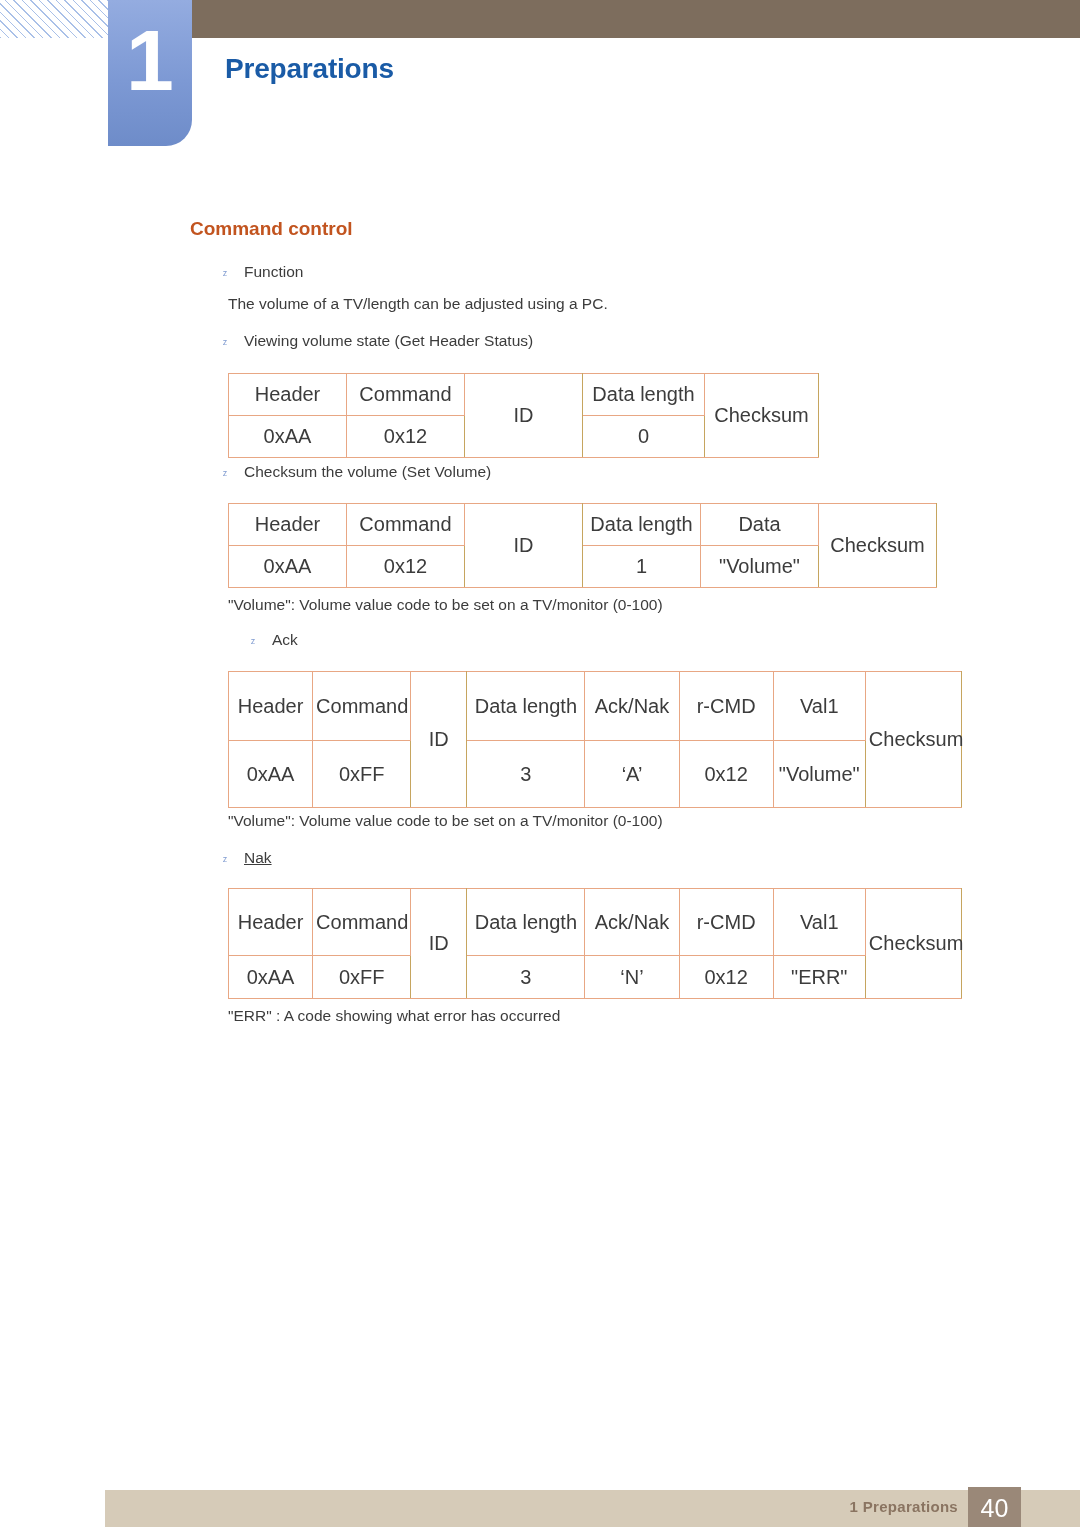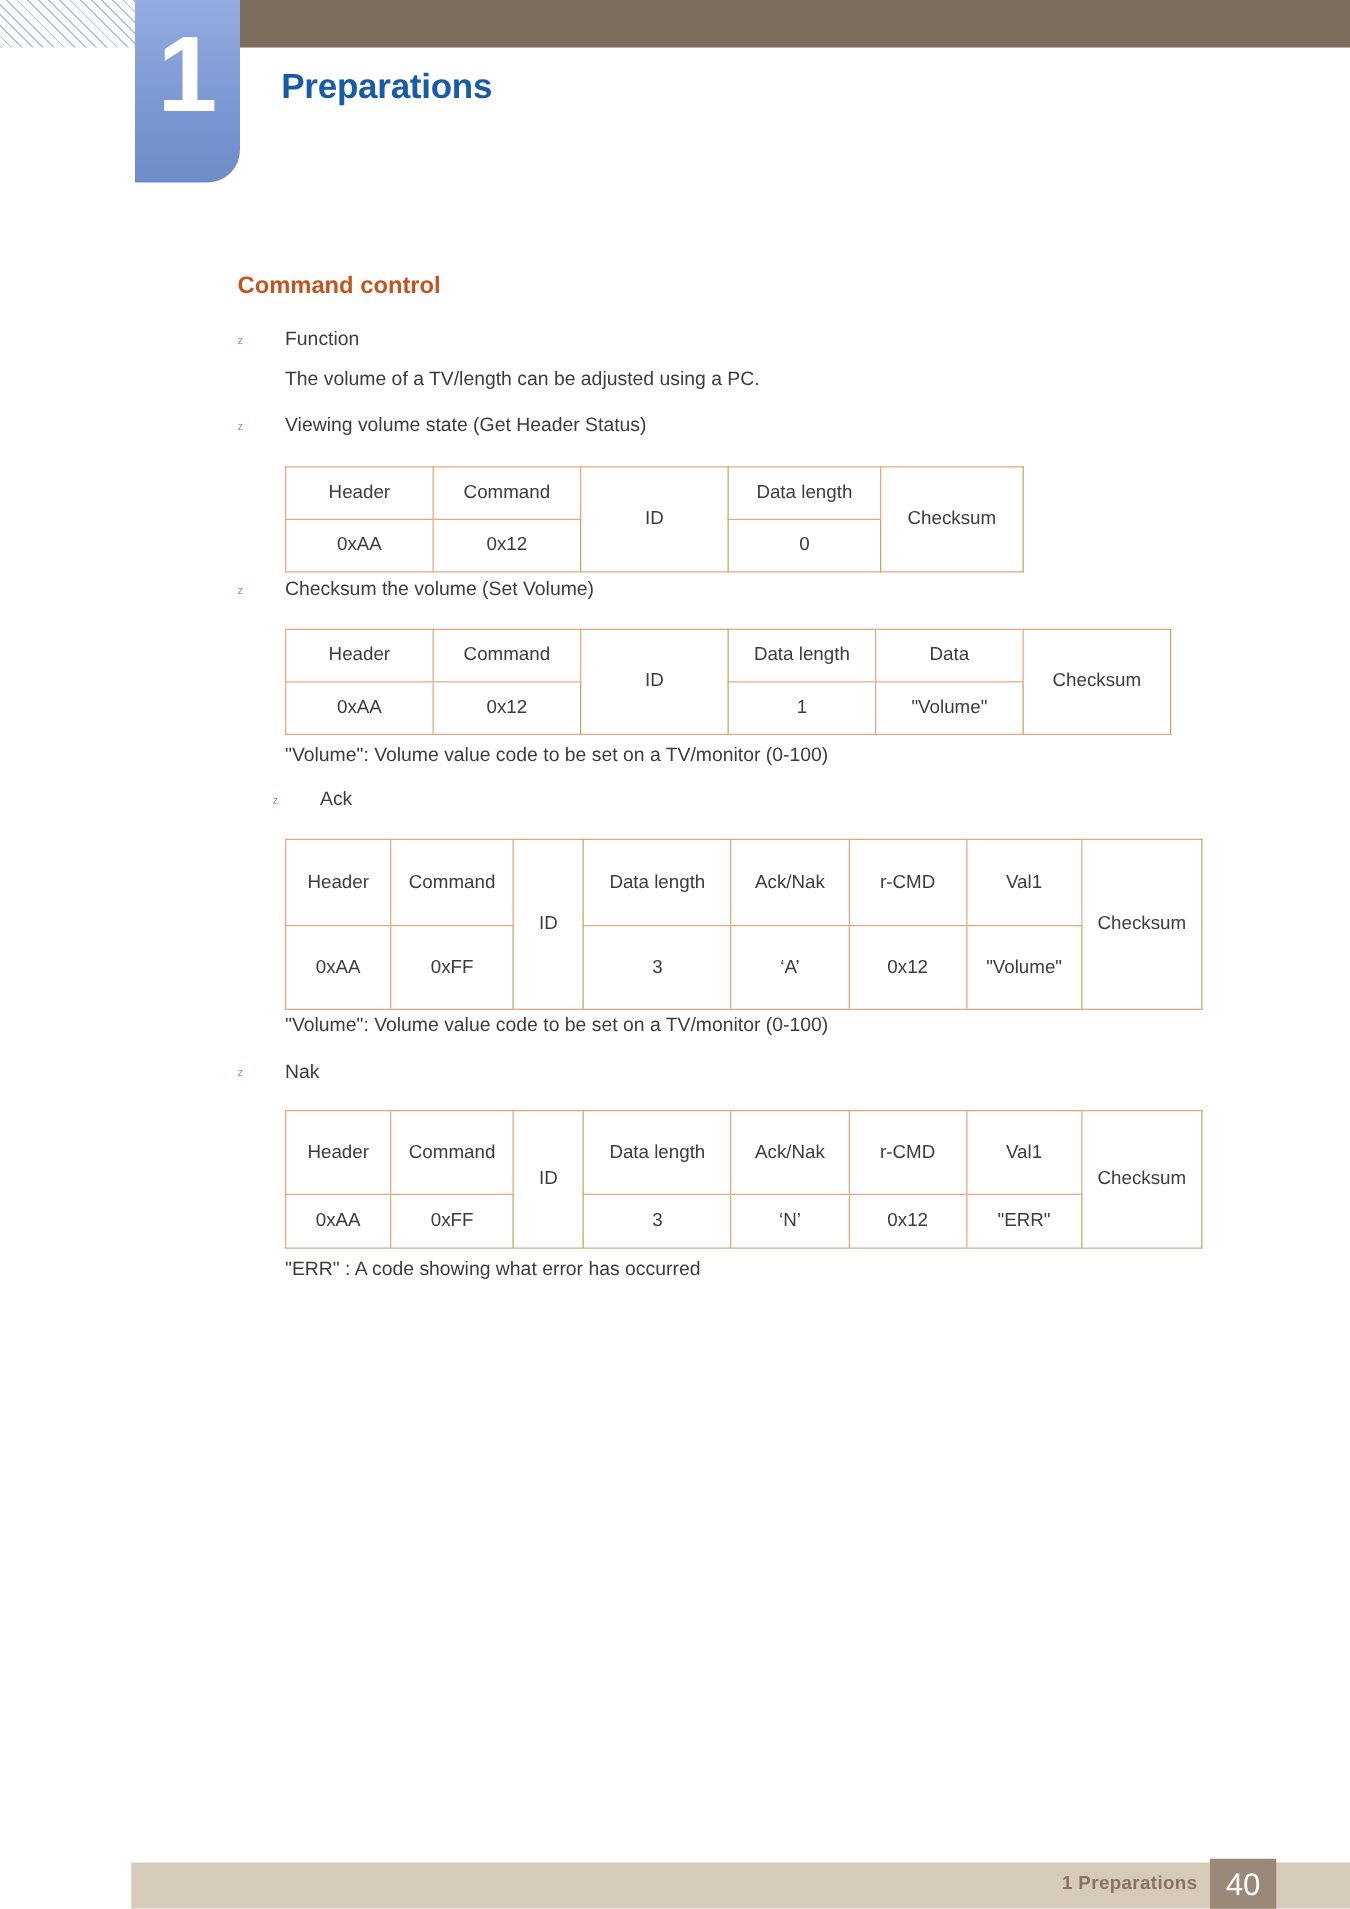--- a/index.html
+++ b/index.html
@@ -82,24 +82,25 @@
     position: absolute;
     left: 190px;
     top: 68px;
     font-size: 19px;
     font-weight: bold;
     color: #c2541f;
   }
 
   .bullet-row {
     position: absolute;
-    left: 190px;
+    left: 206px;
     font-size: 15.5px;
     color: #3c3c3c;
     white-space: nowrap;
+    text-align: center;
   }
   .bullet-mark {
     display: inline-block;
     width: 38px;
     font-size: 9px;
     color: #7e9ad0;
     vertical-align: middle;
     font-family: "Liberation Sans", sans-serif;
   }
   .plain-row {
@@ -115,21 +116,21 @@
     position: absolute;
     border-collapse: collapse;
     table-layout: fixed;
     background: #ffffff;
     border: 1.5px solid #9a8158;
   }
   .proto-table td {
     border: 1px solid #e8a784;
     text-align: center;
     vertical-align: middle;
-    font-size: 15px;
+    font-size: 20px;
     color: #3c3c3c;
     padding: 2px 3px;
     line-height: 1.25;
   }
   .proto-table td.vsep {
     border-left-color: #c6a55f;
     border-right-color: #c6a55f;
   }
   .proto-table td.span2 {
     border-top-color: #e8a784;
@@ -282,21 +283,21 @@
       <td>3</td>
       <td>‘A’</td>
       <td>0x12</td>
       <td>"Volume"</td>
     </tr>
   </tbody>
     </table>
 
   <div class="plain-row" style="top:662px;">"Volume": Volume value code to be set on a TV/monitor (0-100)</div>
 
-  <div class="bullet-row" style="top:699px;">
+  <div class="bullet-row" style="top:699px;text-decoration:underline;">
     <span class="bullet-mark">z</span><span>Nak</span>
   </div>
 
   <table class="proto-table" style="left:228px; top:738px; width:734px;">
     <colgroup>
       <col style="width:84px">
         <col style="width:98px">
         <col style="width:56px">
         <col style="width:118px">
         <col style="width:94px">

